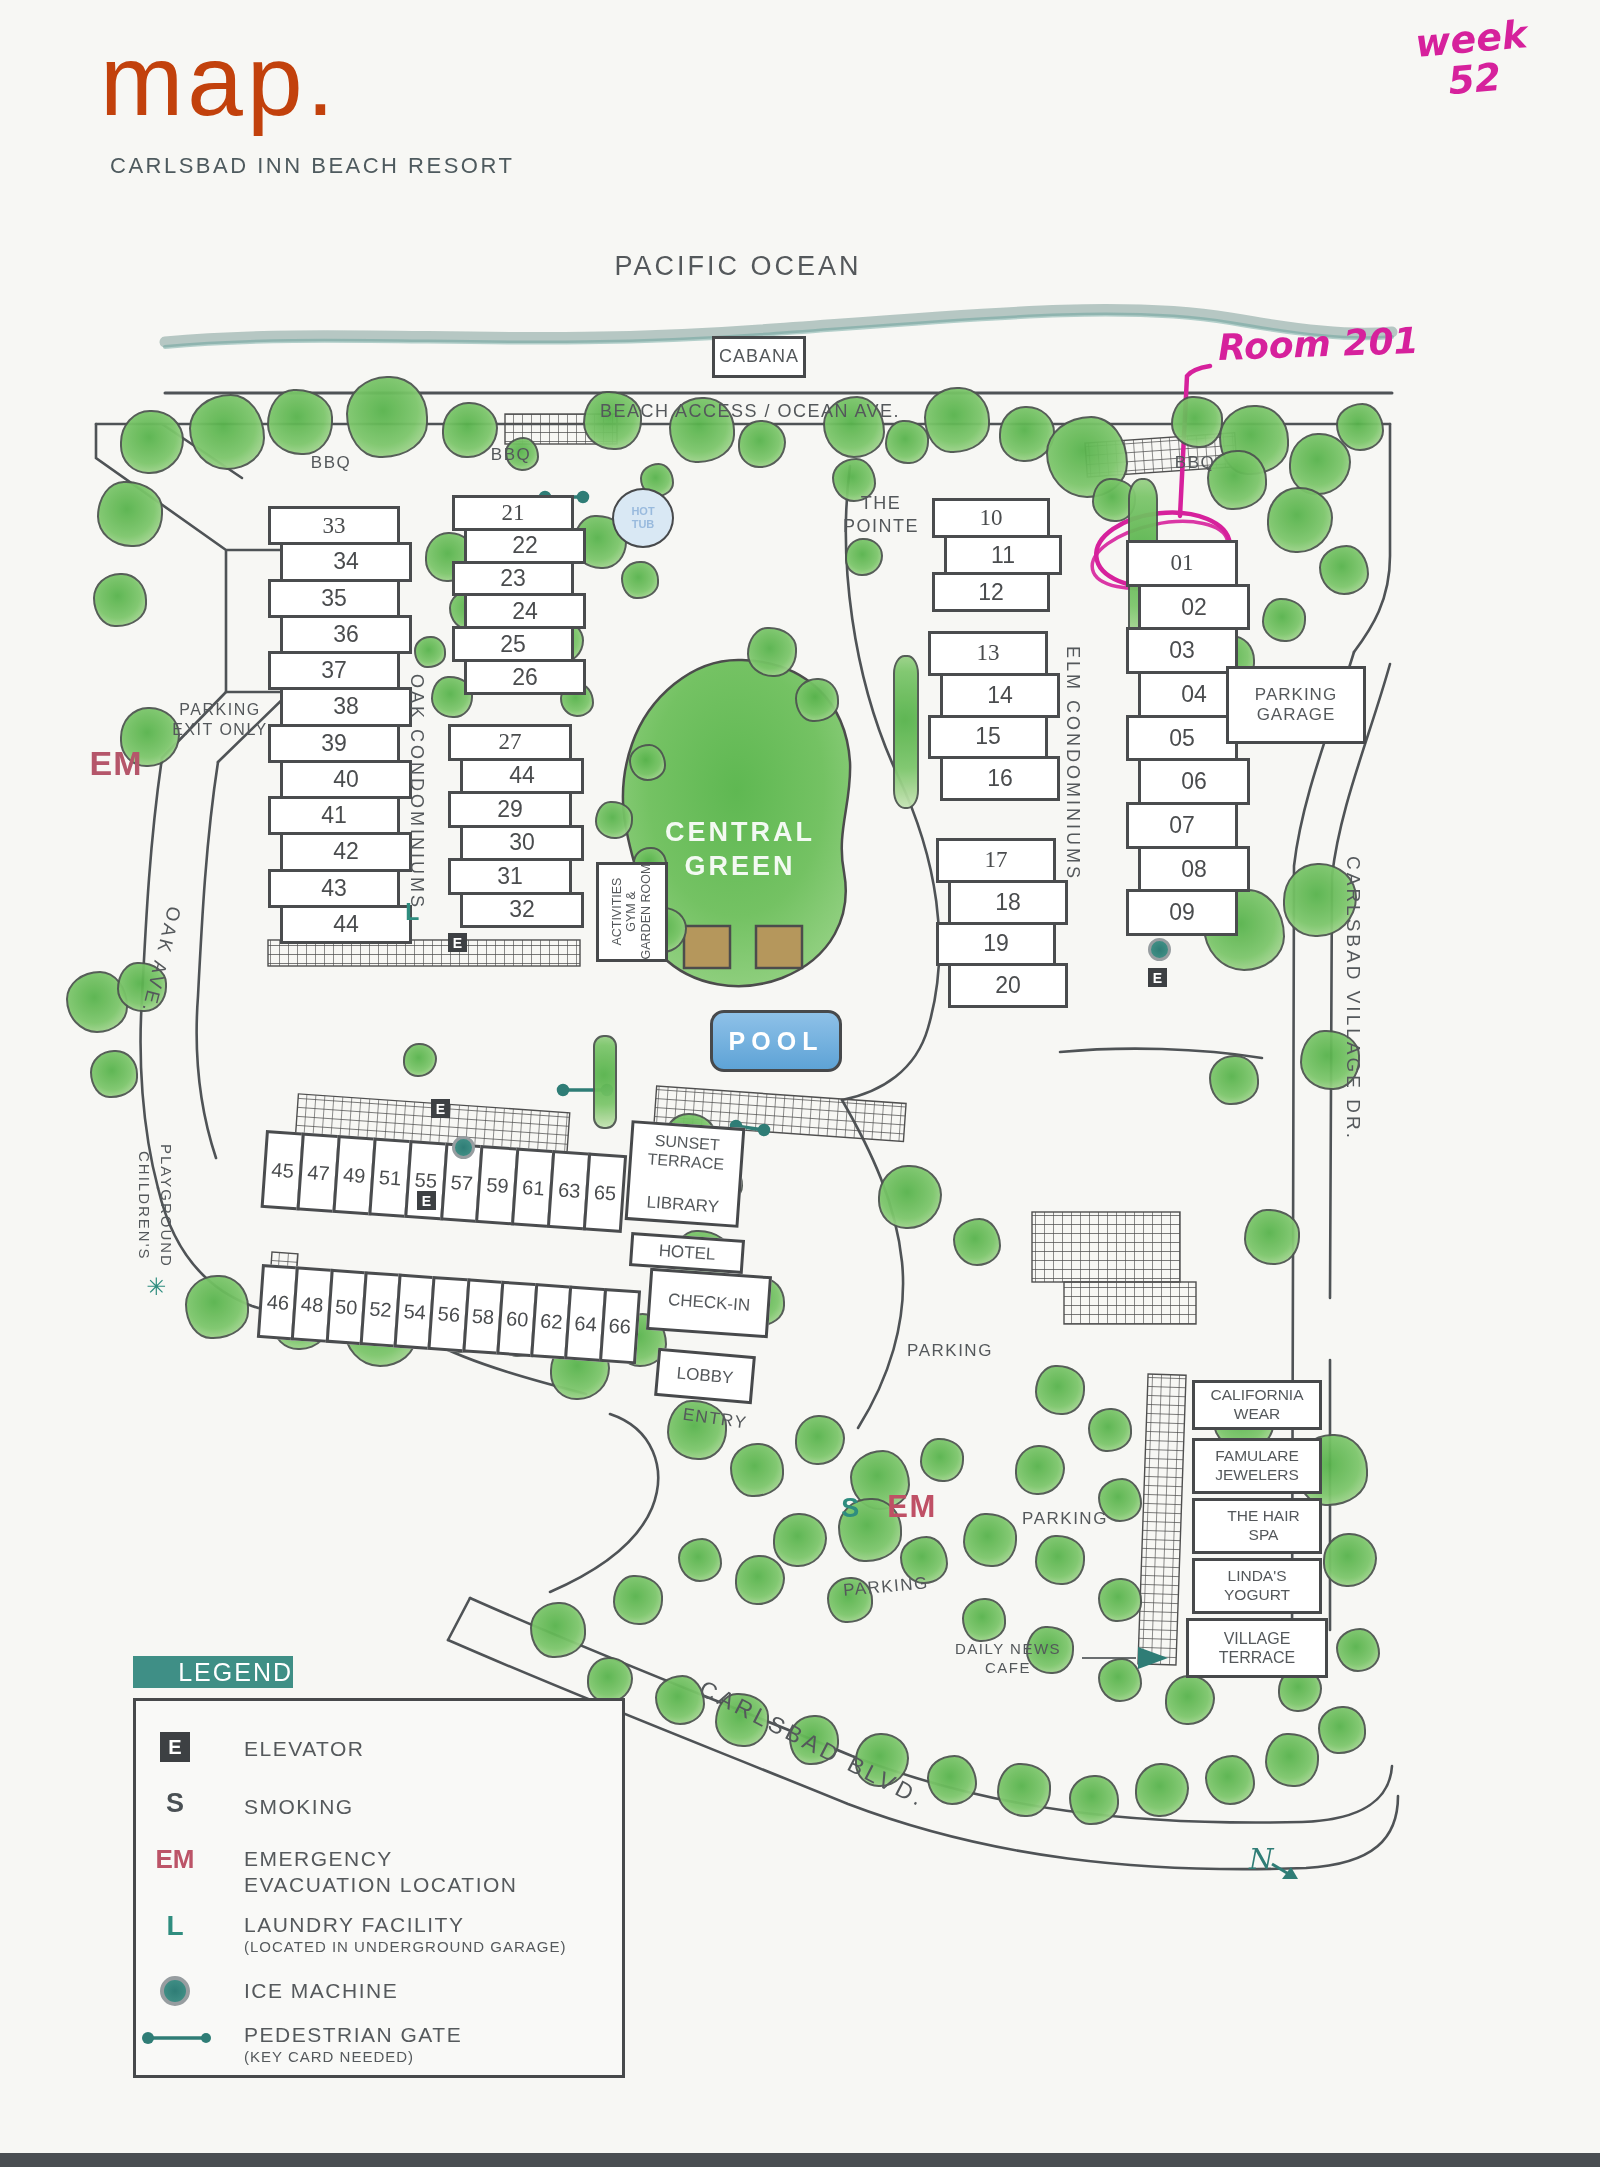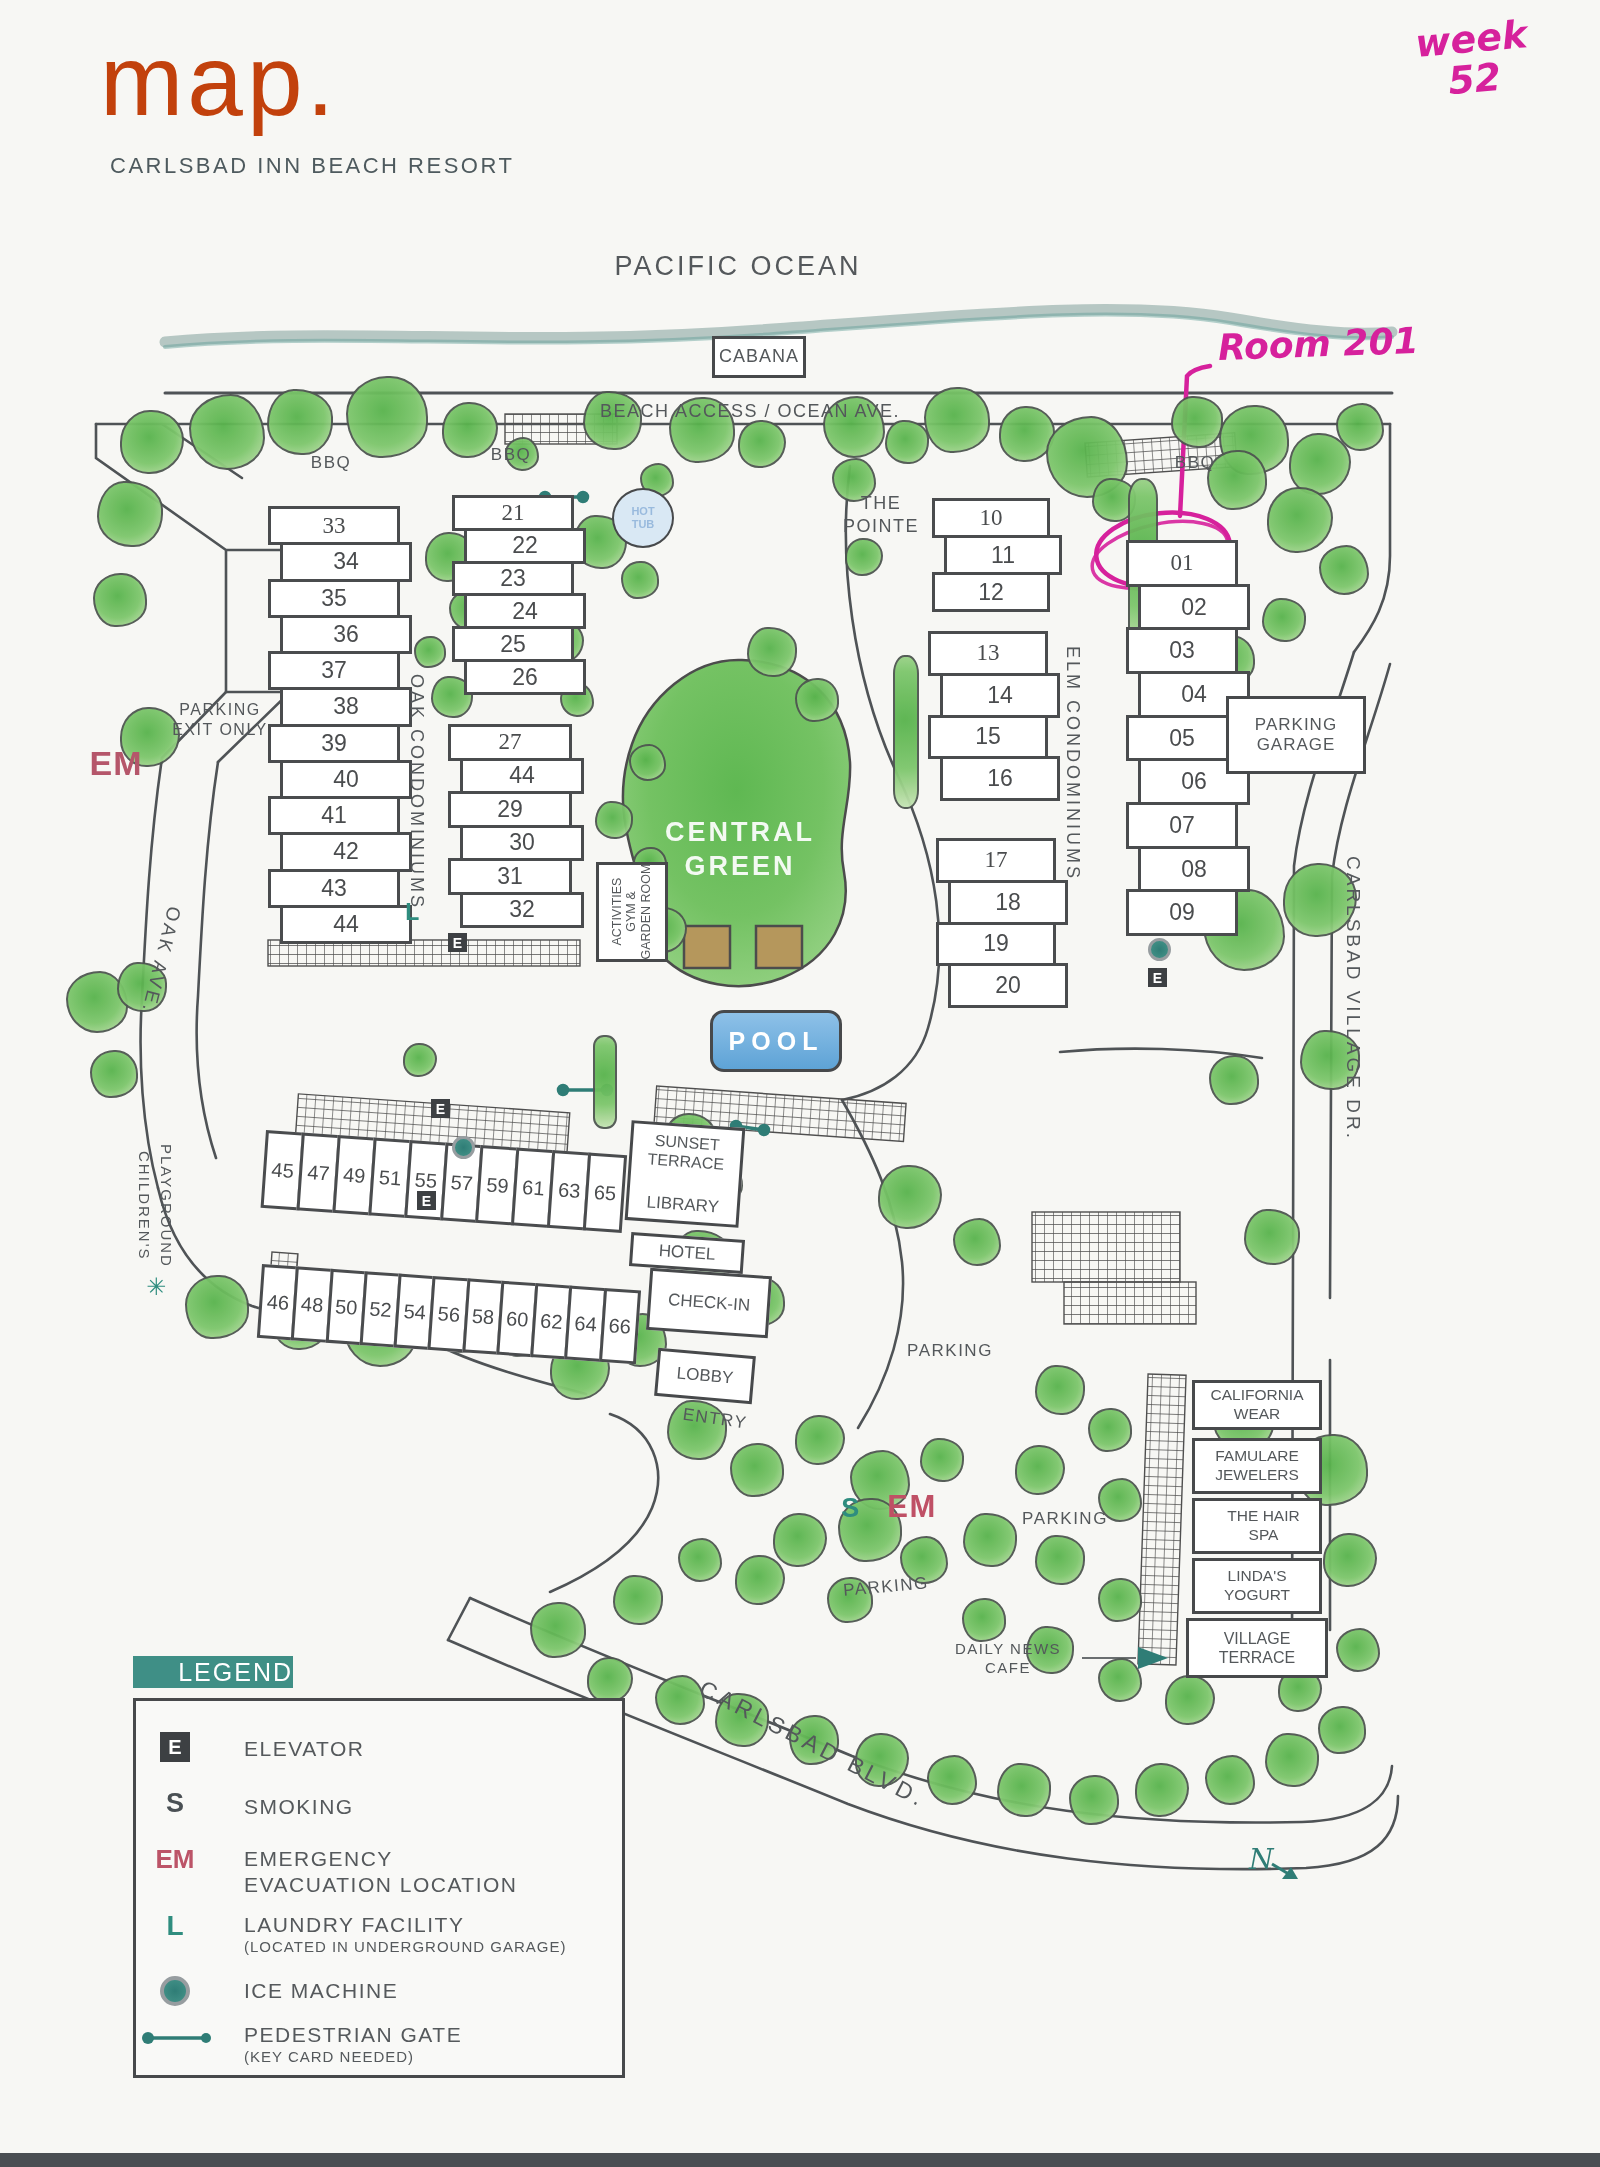--- a/index.html
+++ b/index.html
@@ -370,21 +370,21 @@
   </div>
   <div class="box" style="left:648px;top:1272px;width:122px;height:62px;transform:rotate(4deg);font-size:17px;">
     <span>CHECK-IN</span>
   </div>
   <div class="box" style="left:656px;top:1352px;width:98px;height:48px;transform:rotate(5deg);font-size:17px;">
     <span>LOBBY</span>
   </div>
   <div class="lbl" style="left:660px;top:1408px;width:110px;font-size:17px;transform:rotate(8deg);">ENTRY</div>
 
 
-  <div class="box" style="left:1226px;top:696px;width:140px;height:78px;font-size:17px;letter-spacing:1px;">
+  <div class="box" style="left:1226px;top:666px;width:140px;height:78px;font-size:17px;letter-spacing:1px;">
     <span style="display:block;width:110px;">PARKING GARAGE</span>
   </div>
 
   <div class="lbl" style="left:158px;top:700px;width:124px;font-size:16px;">PARKING EXIT ONLY</div>
 
   <div class="box" style="left:596px;top:862px;width:72px;height:100px;">
     <span style="position:absolute;width:96px;font-size:12.5px;line-height:1.15;transform:rotate(-90deg);">ACTIVITIES GYM &amp; GARDEN ROOM</span>
   </div>
 
   <div class="box" style="left:710px;top:1010px;width:132px;height:62px;border-radius:14px;background:linear-gradient(#8ec1e8,#5ea3d6);color:#fff;font-weight:bold;font-size:25px;letter-spacing:6px;">

